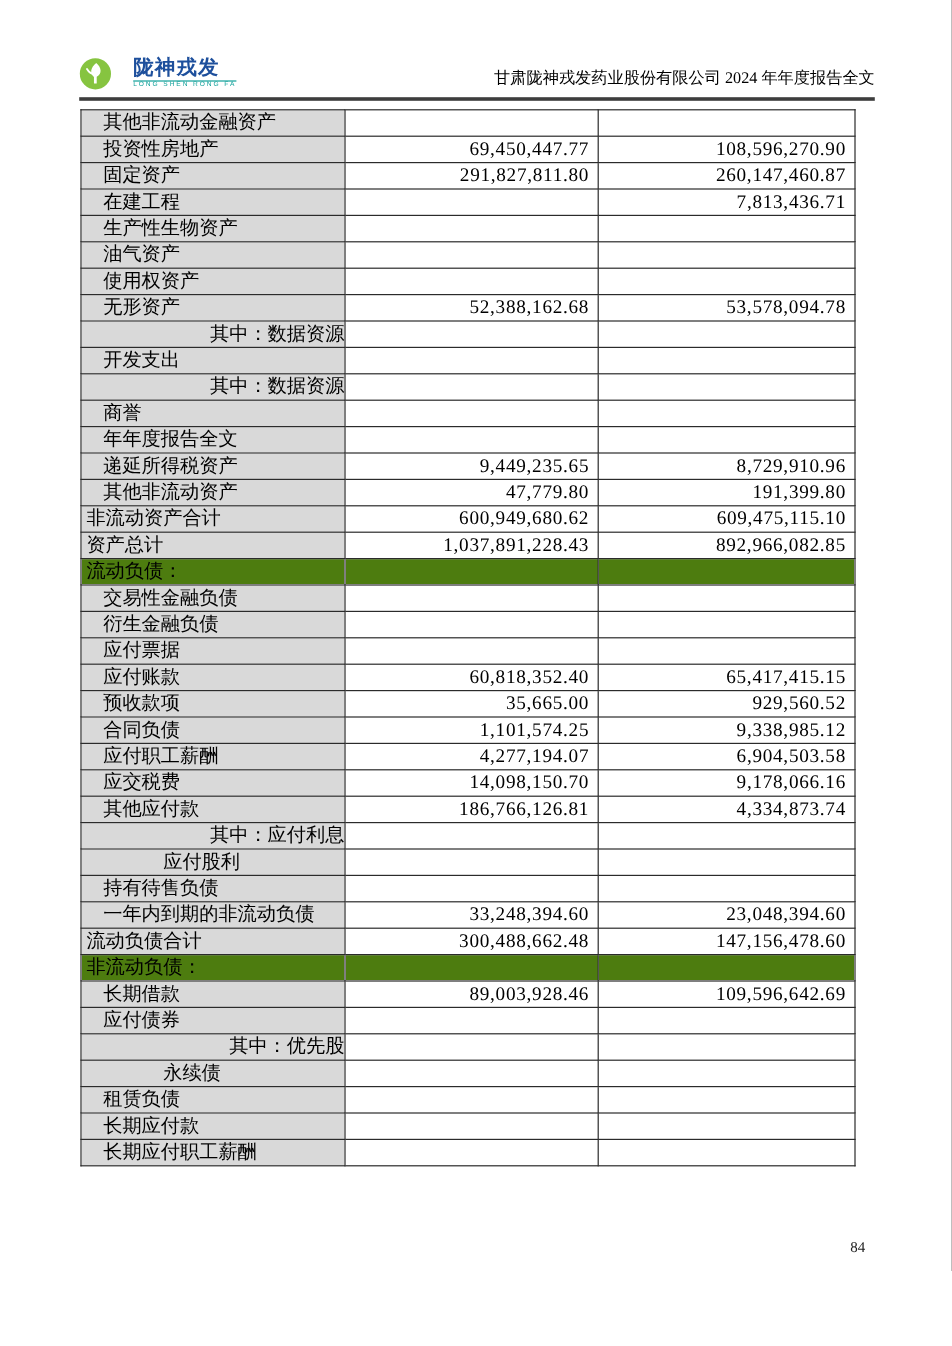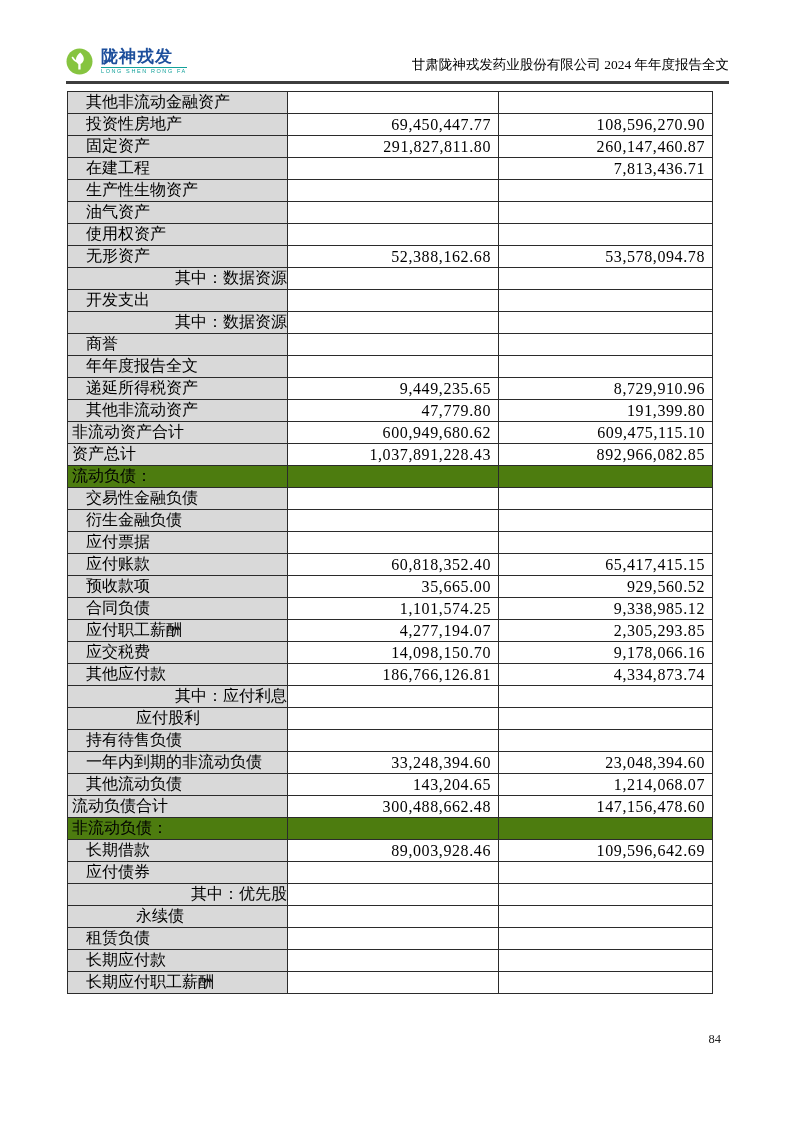--- a/index.html
+++ b/index.html
@@ -15,21 +15,21 @@
   }
   
   .header {
     position: absolute;
     left: 66px; right: 64px; top: 42px;
     height: 38px;
     display: flex;
     justify-content: space-between;
     align-items: center;
   }
-  .logo { display: flex; align-items: center; gap: 8px; }
+  .logo { display: flex; align-items: center; gap: 18px; }
   .logo-circle { width: 27px; height: 27px; display: block; }
   .logo-text { display: flex; flex-direction: column; line-height: 1; }
   .logo-cn {
     font-family: "Liberation Sans", "DejaVu Sans", sans-serif;
     font-weight: bold;
     font-size: 17px;
     color: #1d4f9c;
     letter-spacing: 1px;
   }
   .logo-en {
@@ -242,21 +242,21 @@
           <td class="num">929,560.52</td>
         </tr>
         <tr>
           <td class="label ind1">合同负债</td>
           <td class="num">1,101,574.25</td>
           <td class="num">9,338,985.12</td>
         </tr>
         <tr>
           <td class="label ind1">应付职工薪酬</td>
           <td class="num">4,277,194.07</td>
-          <td class="num">2,305,293.85</td>
+          <td class="num">6,904,503.58</td>
         </tr>
         <tr>
           <td class="label ind1">应交税费</td>
           <td class="num">14,098,150.70</td>
           <td class="num">9,178,066.16</td>
         </tr>
         <tr>
           <td class="label ind1">其他应付款</td>
           <td class="num">186,766,126.81</td>
           <td class="num">4,334,873.74</td>
@@ -275,25 +275,20 @@
           <td class="label ind1">持有待售负债</td>
           <td class="num"></td>
           <td class="num"></td>
         </tr>
         <tr>
           <td class="label ind1">一年内到期的非流动负债</td>
           <td class="num">33,248,394.60</td>
           <td class="num">23,048,394.60</td>
         </tr>
         <tr>
-          <td class="label ind1">其他流动负债</td>
-          <td class="num">143,204.65</td>
-          <td class="num">1,214,068.07</td>
-        </tr>
-        <tr>
           <td class="label ind0">流动负债合计</td>
           <td class="num">300,488,662.48</td>
           <td class="num">147,156,478.60</td>
         </tr>
         <tr class="section">
           <td class="label ind0">非流动负债：</td>
           <td class="num"></td>
           <td class="num"></td>
         </tr>
         <tr>

